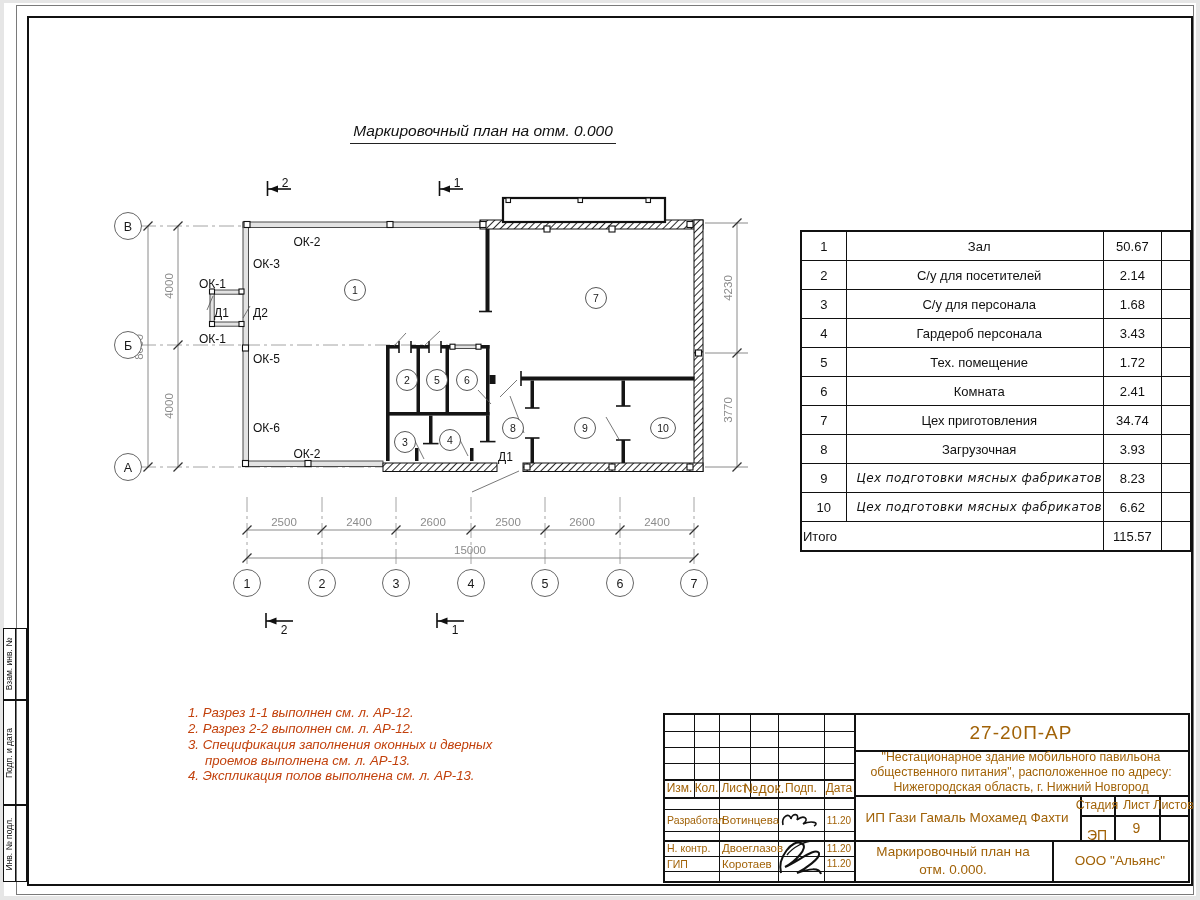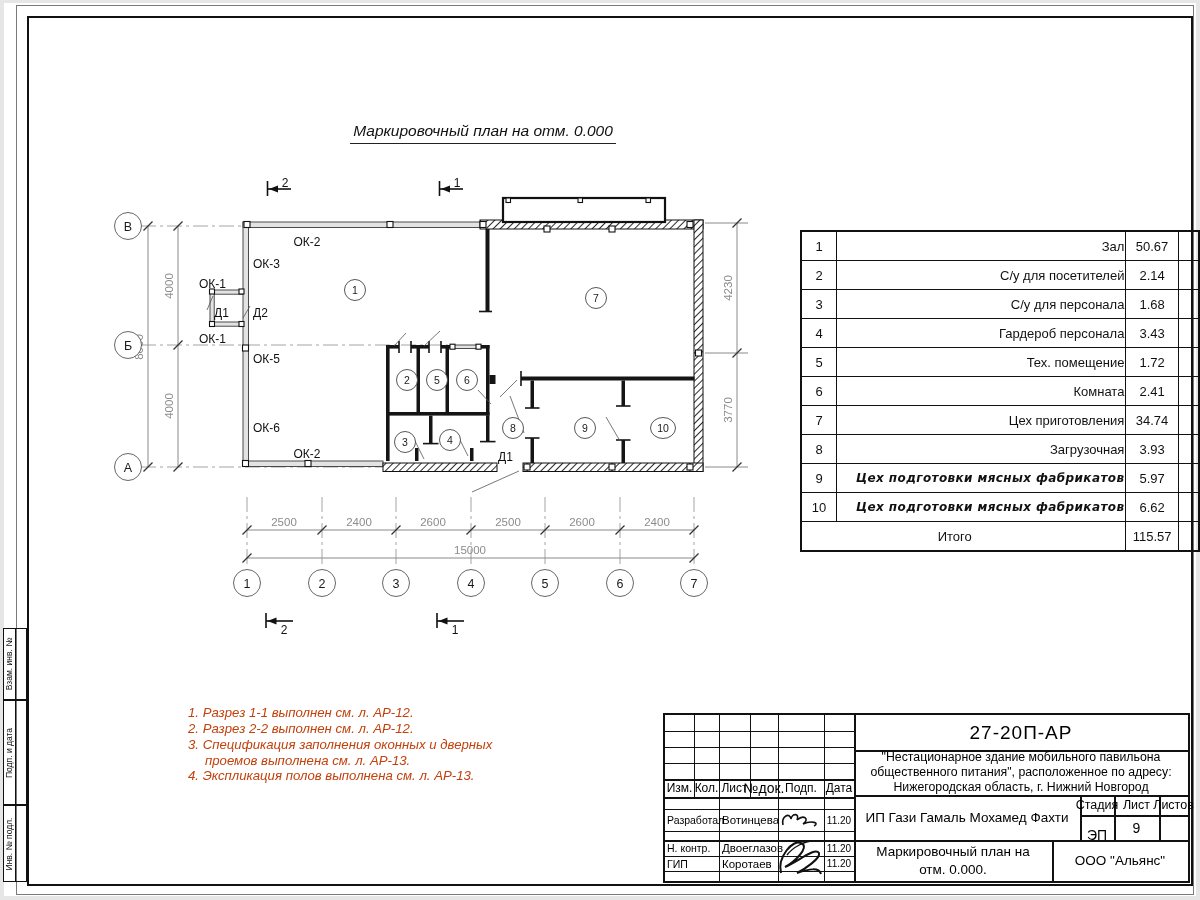--- a/index.html
+++ b/index.html
@@ -11,29 +11,29 @@
     font-style:italic;font-size:15.5px;color:#111;border-bottom:1px solid #222;padding-bottom:3px;}
   .table-title{position:absolute;left:845px;top:194px;width:290px;text-align:center;
     font-style:italic;font-size:14.5px;color:#111;border-bottom:1px solid #222;padding-bottom:2px;}
   
   table.expl{position:absolute;left:800px;top:230px;border-collapse:collapse;table-layout:fixed;}
   table.expl td,table.expl th{border:1px solid #111;font-weight:normal;font-size:13px;color:#111;
     overflow:hidden;white-space:nowrap;}
   table.expl{border:2px solid #111;}
   table.expl th{height:40px;text-align:center;line-height:1.15;white-space:normal;}
   table.expl td{height:26px;}
-  td.c{text-align:center;} td.l{text-align:right;padding-left:19px;} td.r{text-align:center;padding-right:19px;border-radius:6px;}
-  tr.gost td.l{font-family:"DejaVu Sans",sans-serif;font-style:italic;font-size:12px;letter-spacing:0.4px;font-weight:bold;}
+  td.c{text-align:center;} td.l{text-align:center;padding-left:10px;} td.r{text-align:left;padding-right:19px;border-radius:6px;}
+  tr.gost td.l{font-family:"DejaVu Sans",sans-serif;font-style:italic;font-size:12px;letter-spacing:0.4px;}
   
   .notes{position:absolute;left:188px;top:705px;width:335px;font-size:13.2px;color:#c2410c;line-height:1.2;font-style:italic;}
   .note{padding-left:17px;text-indent:-17px;}
   
   .stamp{position:absolute;left:663px;top:713px;width:527px;height:170px;border:2px solid #111;box-sizing:border-box;}
   .stamp .vl,.stamp .hl{position:absolute;background:#111;}
-  .cell{position:absolute;display:flex;align-items:center;justify-content:center;color:#000000;}
+  .cell{position:absolute;display:flex;align-items:center;justify-content:center;color:#a16207;}
   .cell.left{justify-content:flex-start;}
   .docno{font-size:19px;letter-spacing:1px;}
   .project{font-size:12.3px;line-height:1.2;text-align:center;}
   .mid{font-size:13.5px;text-align:center;line-height:1.3;}
   .small{font-size:10.5px;} .tiny{font-size:14px;}
   .hdr{font-size:12px;}
   .sig-svg{position:absolute;z-index:2;}
   
   .side-cell{position:absolute;left:3px;width:24px;border:1.5px solid #111;box-sizing:border-box;display:flex;}
   .side-label{width:11px;border-right:1px solid #111;display:flex;align-items:center;justify-content:center;overflow:visible;}
@@ -371,21 +371,21 @@
         </tr>
     <tr>
           <td class="c">8</td>
           <td class="l">Загрузочная</td>
           <td class="c">3.93</td>
           <td class="c"></td>
         </tr>
     <tr class="gost">
           <td class="c">9</td>
           <td class="l">Цех подготовки мясных фабрикатов</td>
-          <td class="c">5.97</td>
+          <td class="c">8.23</td>
           <td class="c"></td>
         </tr>
     <tr class="gost">
           <td class="c">10</td>
           <td class="l">Цех подготовки мясных фабрикатов</td>
           <td class="c">6.62</td>
           <td class="c"></td>
         </tr>
     <tr>
       <td class="r" colspan="2">Итого</td>

